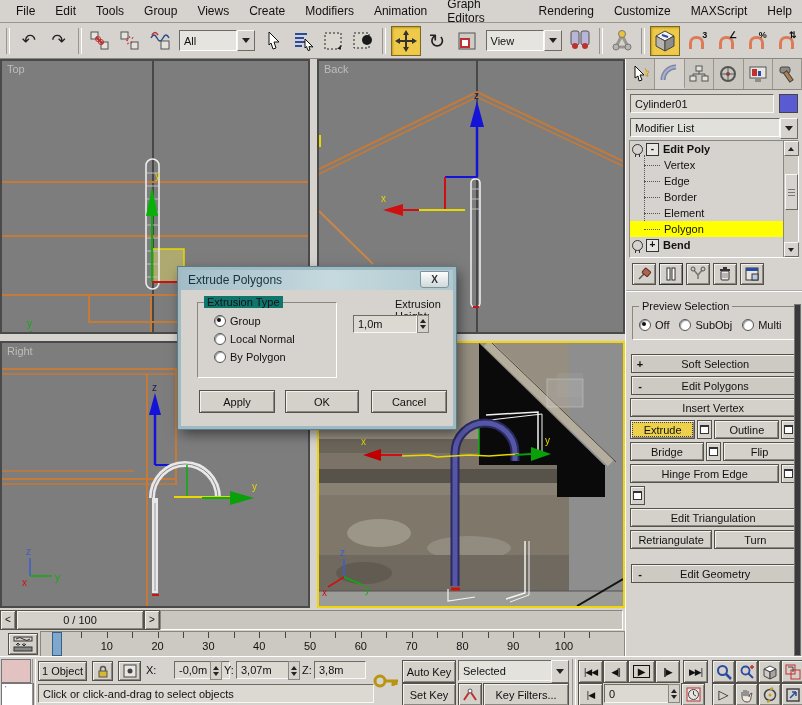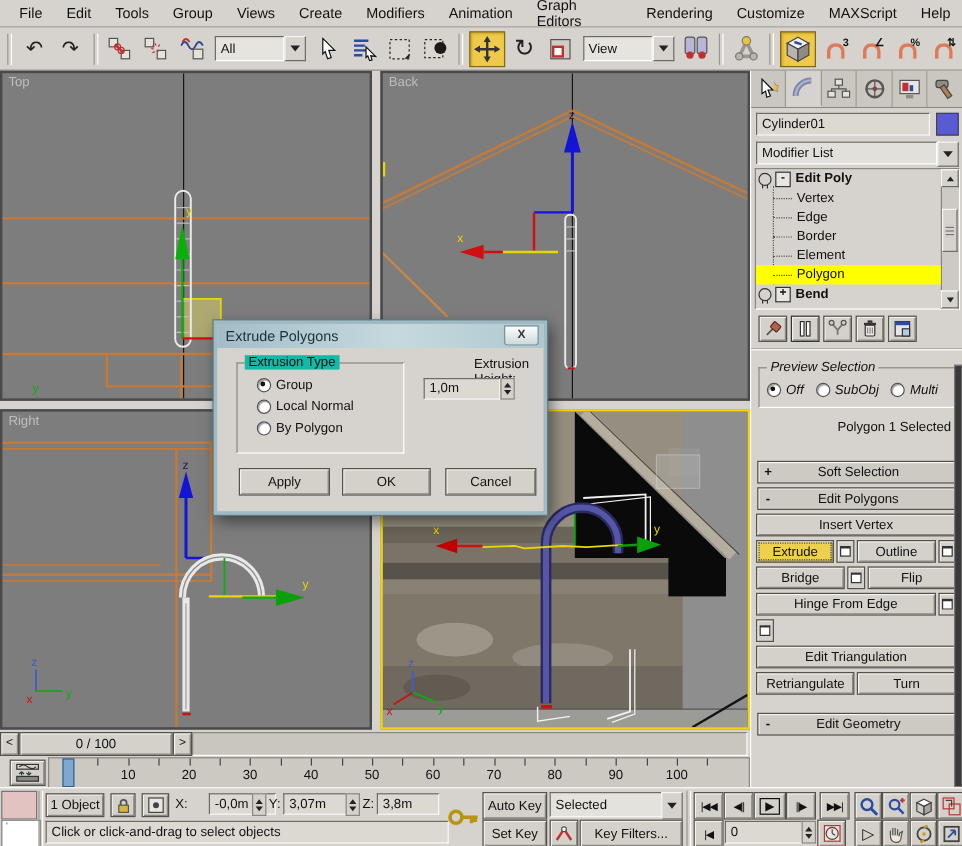--- a/index.html
+++ b/index.html
@@ -68,21 +68,21 @@
   .bulb::after{content:"";position:absolute;left:2px;top:9px;width:3px;height:3px;border-left:1px solid #333;border-right:1px solid #333;}
   .expbox{width:11px;height:11px;border:1px solid #333;background:#e8e6e2;font-size:10px;line-height:9px;text-align:center;margin-right:4px;font-weight:bold;}
   .tree{width:16px;margin-left:14px;border-bottom:1px dotted #555;height:0;margin-right:4px;}
   .stklabel.bold{font-weight:bold;}
   .stacksb{width:14px;border-left:1px solid #8a8781;display:flex;flex-direction:column;align-items:center;background:#cdcac4;}
   .sbbtn{width:13px;height:13px;display:flex;align-items:center;justify-content:center;}
   .sbthumb{width:11px;height:34px;margin-top:18px;display:flex;flex-direction:column;justify-content:center;gap:2px;align-items:center;}
   .sbthumb i{display:block;width:7px;border-top:1px solid #777;}
   .stackicons{display:flex;align-items:center;gap:3px;padding:4px 6px;height:24px;border-bottom:2px groove #fff;}
   .sticon{width:22px;height:20px;}
-  .fieldset{position:relative;margin:8px 6px 0 6px;border:1px solid #8a8781;border-bottom-color:#fff;border-right-color:#fff;padding:8px 4px 6px 4px;font-style:italic;}
+  .fieldset{position:relative;margin:8px 6px 0 6px;border:1px solid #8a8781;border-bottom-color:#fff;border-right-color:#fff;padding:8px 4px 6px 4px;}
   .fieldset .legend{position:absolute;top:-7px;left:6px;background:#d6d3ce;padding:0 3px;}
   .radio-item{display:flex;align-items:center;gap:4px;margin-right:10px;}
   .radio{width:10px;height:10px;border-radius:50%;border:1px solid #555;background:#fff;position:relative;box-shadow:inset 1px 1px 1px #999;}
   .radio.on::after{content:"";position:absolute;left:2px;top:2px;width:4px;height:4px;border-radius:50%;background:#111;}
   .selstatus{text-align:right;padding:10px 10px 8px 0;}
   .rollout{height:17px;margin:3px 5px 0 5px;background:#cdcac4;border:1px solid #55524c;box-shadow:inset 1px 1px 0 #f2f1ee;display:flex;align-items:center;}
   .rollout .tg{width:16px;text-align:center;font-weight:bold;}
   .rollout .rlabel{flex:1;text-align:center;margin-right:14px;}
   .eprows{padding:3px 6px 2px 4px;}
   .eprow{display:flex;gap:2px;margin-bottom:3px;}
@@ -99,21 +99,21 @@
   .spin{display:flex;flex-direction:column;justify-content:center;gap:2px;width:10px;height:17px;align-items:center;background:#d4d1cb;border:1px solid #8a8781;}
   .abspos{position:absolute;}
   .pb{font-size:9px;letter-spacing:-1px;}
   .navic{width:21px;height:21px;}
   
   .dialog{position:absolute;left:178px;top:267px;width:272px;height:156px;background:#d6d3ce;
     border:3px solid #9fbac3;outline:1px solid #5c7b85;box-shadow:3px 5px 12px rgba(0,0,0,.5);z-index:10;}
   .dlgtitle{height:20px;background:linear-gradient(90deg,#a3bdc8,#c6dade 55%,#aec8cf);display:flex;align-items:center;padding-left:7px;color:#16323d;font-size:12px;position:relative;}
   .dlgclose{position:absolute;right:4px;top:1px;width:27px;height:15px;background:linear-gradient(#fdfdfd,#cfd8da);border:1px solid #7e949c;border-radius:0 0 3px 3px;display:flex;align-items:center;justify-content:center;font-size:10px;font-weight:bold;color:#333;}
   .dlggroup{position:absolute;left:16px;top:32px;width:138px;height:74px;border:1px solid #8a8781;border-bottom-color:#fff;border-right-color:#fff;}
-  .dlggroup .legend{position:absolute;top:-7px;left:6px;background:#14b8a6;padding:0 3px;}
+  .dlggroup .legend{position:absolute;top:-7px;left:6px;background:#0f766e;padding:0 3px;}
   .dlgradios{display:flex;flex-direction:column;gap:6px;padding:12px 0 0 16px;}
   .dlgbtn{position:absolute;height:21px;width:74px;}
   .vpcanvas{position:absolute;inset:0;}
 </style>
 </head>
 <body>
 
 <div class="app">
 
   <div class="menubar" id="menubar">
@@ -610,21 +610,20 @@
             <label class="radio-item">
               <span class="radio"></span>
               <span>SubObj</span>
             </label>
             <label class="radio-item">
               <span class="radio"></span>
               <span>Multi</span>
             </label>
           </div>
       </div>
-      <div class="selstatus">Polygon 1 Selected</div>
 
       <div class="rollout" style="margin-top:14px;">
         <span class="tg">+</span>
         <span class="rlabel">Soft Selection</span>
       </div>
       <div class="rollout">
         <span class="tg">-</span>
         <span class="rlabel">Edit Polygons</span>
       </div>
 

